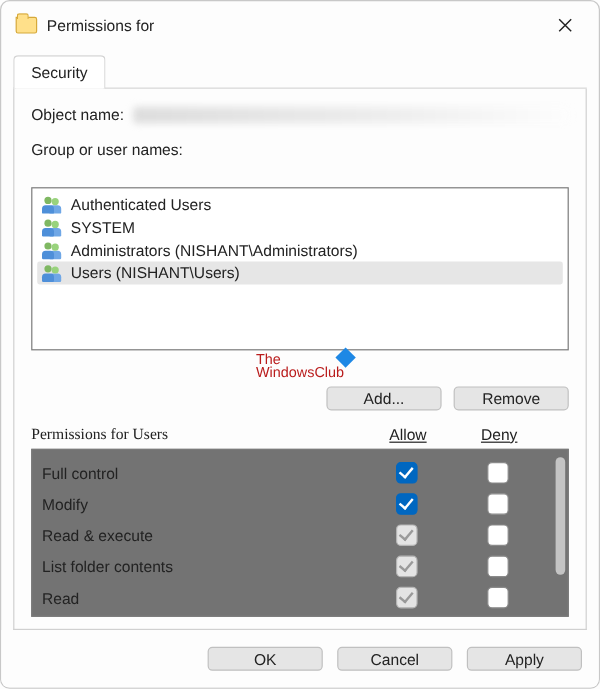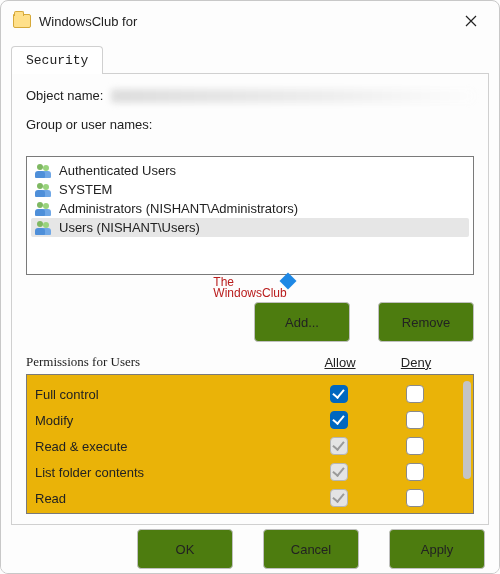--- a/index.html
+++ b/index.html
@@ -57,21 +57,20 @@
   }
   .tab {
     padding: 6px 14px 6px 14px;
     font-size: 13px;
     border: 1px solid #d0d0d0;
     border-bottom: none;
     background: #fff;
     border-radius: 4px 4px 0 0;
     position: relative;
     top: 1px;
-    font-family: Liberation Mono, monospace;
   }
 
   .panel {
     margin: 0 10px 0 10px;
     border: 1px solid #d0d0d0;
     border-top: none;
     padding: 14px 14px 10px 14px;
     flex: 1;
     display: flex; flex-direction: column;
     background: #fdfdfd;
@@ -126,41 +125,40 @@
   }
   .watermark .wm-sq {
     position: absolute; left: calc(50% + 32px); top: -2px;
     width: 12px; height: 12px; background: #1e88e5; transform: rotate(45deg);
   }
 
   .btn-row {
     display: flex; justify-content: flex-end; gap: 10px; margin: 4px 0 12px 0;
   }
   .btn {
-    min-width: 96px; height: 40px;
-    border: 1px solid #c0c0c0; background: #4d7c0f;
+    min-width: 96px; height: 20px;
+    border: 1px solid #c0c0c0; background: #e5e5e5;
     border-radius: 4px;
     font-size: 13px; color: #222;
     display: inline-flex; align-items: center; justify-content: center;
     padding: 0 14px;
     cursor: default;
-    margin-left: 18px;
   }
 
   .perm-head {
     display: flex; align-items: center;
     margin-bottom: 4px;
     padding-right: 20px;
   }
   .perm-head .pname { flex: 1; font-family: Liberation Serif, serif; }
   .perm-head .pcol { width: 76px; text-align: center; text-decoration: underline; }
 
   .perm-box {
     border: 1px solid #7a7a7a;
-    background: #eab308;
+    background: #737373;
     flex: 1;
     min-height: 140px;
     overflow: hidden;
     position: relative;
   }
   .perm-scroll {
     height: 100%;
     overflow-y: hidden;
     padding: 6px 4px 6px 8px;
   }
@@ -211,21 +209,21 @@
     gap: 12px;
     padding: 0 14px;
     background: #fdfdfd;
   }
 </style>
 </head>
 <body>
 
 <div class="titlebar">
   <div class="title-icon"></div>
-  <span class="title-text">WindowsClub for</span>
+  <span class="title-text">Permissions for</span>
   <span class="title-text" style="margin-left:4px;filter:blur(3px);color:#999;"></span>
   <div class="title-spacer"></div>
   <div class="close-btn">
     <svg viewBox="0 0 12 12">
         <path d="M1 1 L11 11 M11 1 L1 11" stroke="#222" stroke-width="1.2" fill="none"></path>
       </svg>
   </div>
 </div>
 
 <div class="tabs-wrap">

